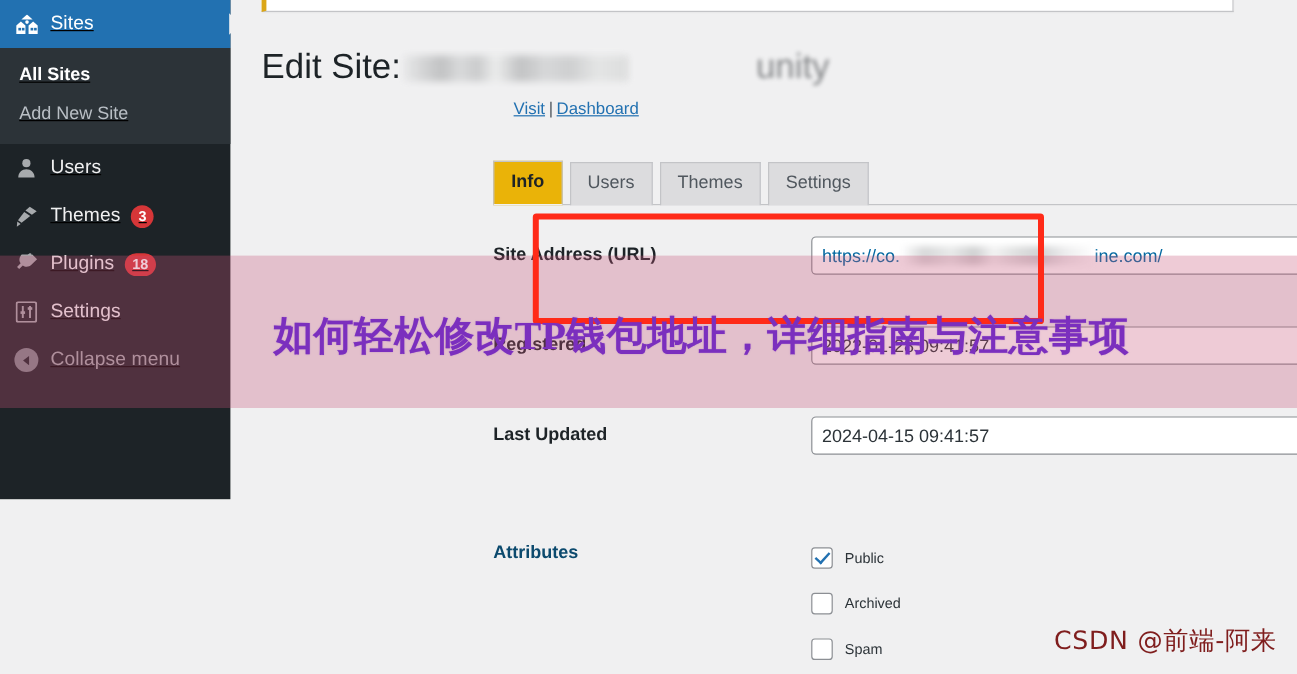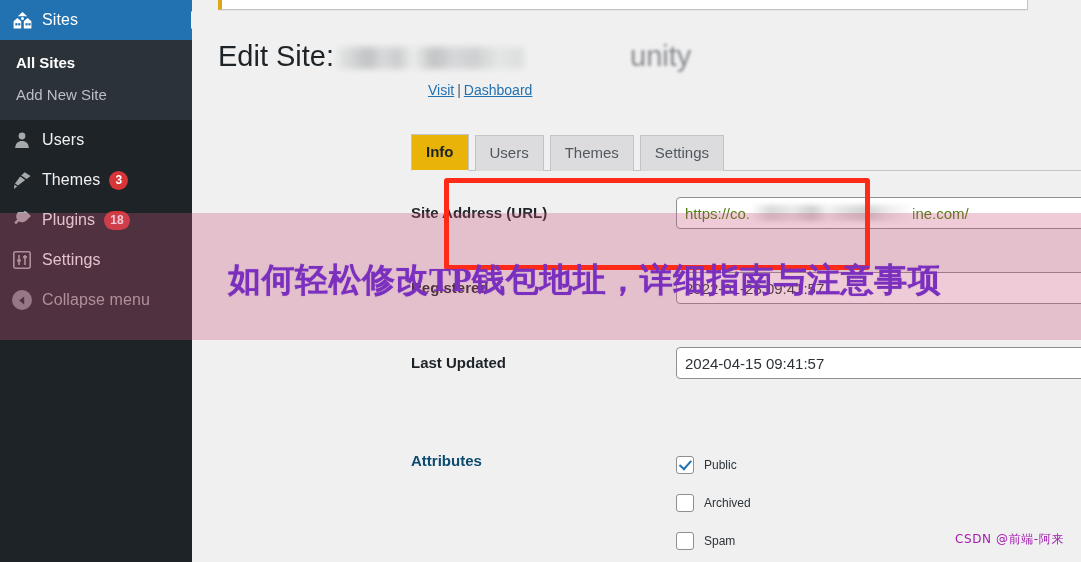--- a/index.html
+++ b/index.html
@@ -7,23 +7,24 @@
     width: 1081px; height: 562px;
     overflow: hidden;
     font-family: "Liberation Sans", "DejaVu Sans", sans-serif;
     background: #f0f0f1;
   }
   #root { position: relative; width: 1081px; height: 562px; background: #f0f0f1; }
 
   
   .sidebar {
     position: absolute; left: 0; top: 0;
-    width: 192px; height: 562px;
+    width: 192px; height: 416px;
     background: #1d2327;
     z-index: 5;
+    text-decoration: underline;
   }
   .sb-item {
     position: relative;
     display: flex; align-items: center;
     height: 40px;
     padding-left: 11px;
     color: #f0f0f1;
     font-size: 16px;
     letter-spacing: .1px;
   }
@@ -168,21 +169,21 @@
     position: absolute; left: 265px; top: 7px;
     width: 420px; height: 32px;
     background: #fff;
     border: 1px solid #8c8f94;
     border-radius: 4px;
     display: flex; align-items: center;
     padding: 0 8px;
     font-size: 15px; color: #2c3338;
     box-shadow: 0 0 0 transparent;
   }
-  .row-field .url-pre { color: #4d7c0f; }
+  .row-field .url-pre { color: #0369a1; }
   .row-field .blur-seg {
     display: inline-block;
     width: 160px; height: 16px;
     margin: 0 1px;
     background:
       linear-gradient(90deg,
         #ffffff 0%, #d7d8d9 12%, #e9eaea 26%, #cfd0d1 38%,
         #f3f3f3 48%, #dfe0e0 60%, #d1d2d3 72%, #eeeeef 86%, #fdfdfd 100%);
     filter: blur(2.6px);
     vertical-align: -2px;
@@ -239,22 +240,22 @@
     font-family: Liberation Serif, serif;
     font-weight: bold;
     color: #7b2fbe;
     letter-spacing: .5px;
     white-space: nowrap;
     z-index: 35;
     text-shadow: 0 0 1px rgba(123,47,190,.6);
   }
   .watermark {
     position: absolute; right: 17px; bottom: 14px;
-    font-size: 12px;
-    color: #a21caf;
+    font-size: 21px;
+    color: #7f1d1d;
     letter-spacing: .6px;
     font-family: "DejaVu Sans", "Liberation Sans", sans-serif;
     z-index: 40;
     white-space: nowrap;
     text-align: center;
   }
 </style>
 </head>
 <body>
 

